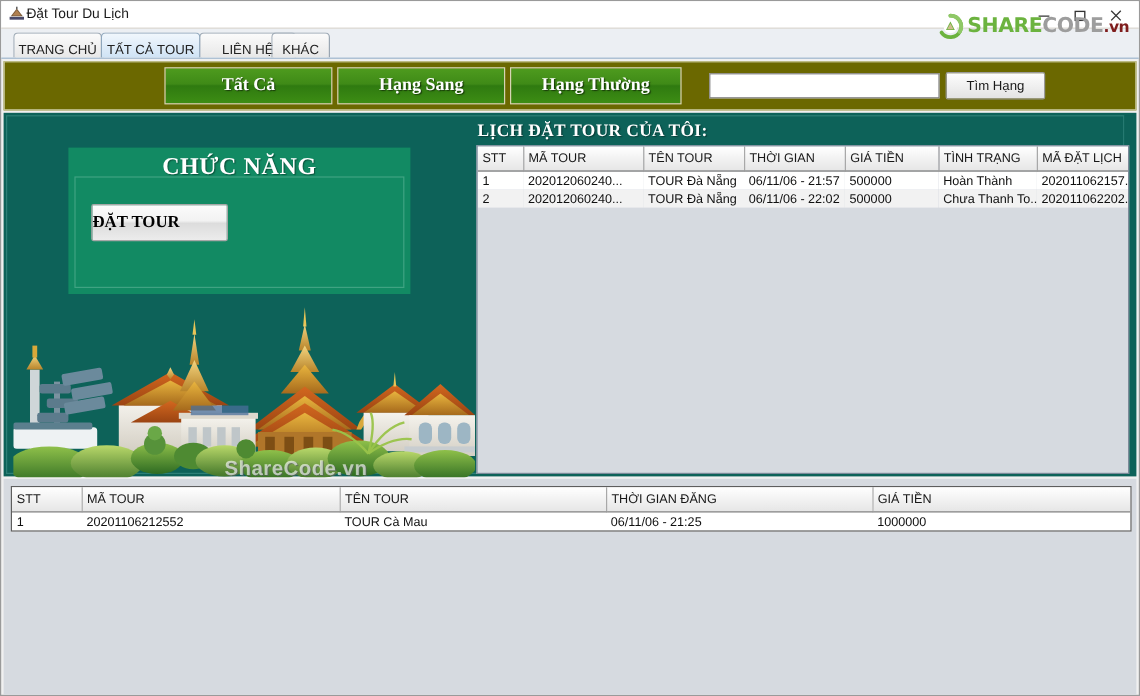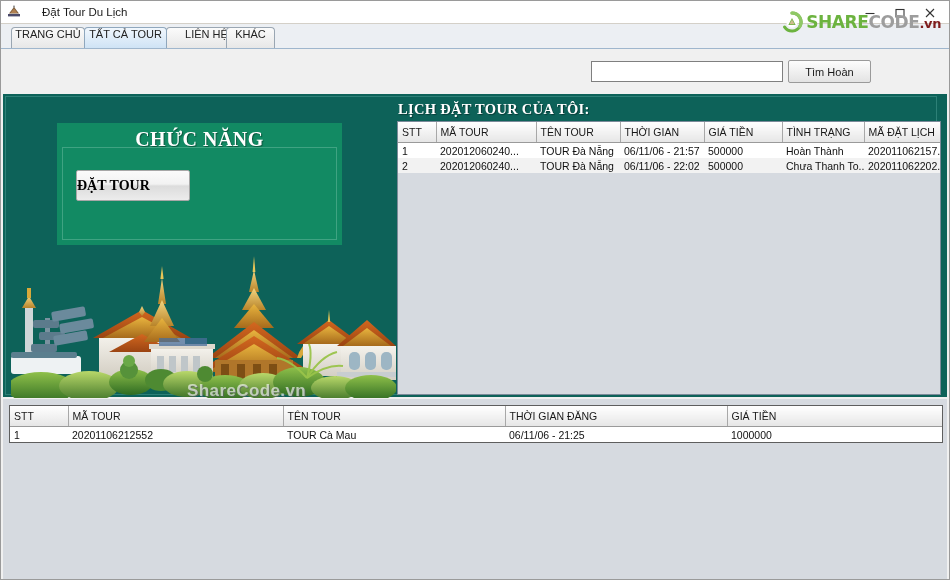--- a/index.html
+++ b/index.html
@@ -31,21 +31,21 @@
     width: 948px; height: 23px;
     background: #ffffff;
     border-bottom: 1px solid #d4d0c8;
     box-sizing: border-box;
   }
   .titlebar-left {
     position: absolute;
     left: 6px; top: 4px;
     display: flex;
     align-items: center;
-    gap: 21px;
+    gap: 1px;
   }
   .app-icon {
     width: 14px; height: 14px;
     position: relative;
   }
   .title-text {
     font-size: 11.5px;
     color: #1a1a1a;
     font-family: "Liberation Sans", sans-serif;
     white-space: nowrap;
@@ -101,21 +101,21 @@
   .tab {
     position: absolute;
     top: 3px;
     height: 21px;
     box-sizing: border-box;
     border: 1px solid #9aa6b2;
     border-bottom: none;
     border-radius: 4px 4px 0 0;
     background: linear-gradient(#fbfbfb, #e7e7e7);
     display: flex;
-    align-items: flex-start;
+    align-items: flex-end;
     justify-content: center;
     padding: 0 7px;
     font-size: 11px;
     color: #222;
     cursor: default;
     white-space: nowrap;
   }
   .tab.selected {
     background: linear-gradient(#f1f7fd, #cfe3f5);
     border-color: #8fa7bd;
@@ -418,24 +418,35 @@
       <span>TẤT CẢ TOUR</span>
     </div>
     <div class="tab" style="left:165px; width:81px;">
       <span>LIÊN HỆ</span>
     </div>
     <div class="tab" style="left:225px; width:49px;">
       <span>KHÁC</span>
     </div>
   </div>
 
+  <div class="toolbar">
+    <div class="tbtn" style="left:133px; width:140px;">
+      <span>Tất Cả</span>
+    </div>
+    <div class="tbtn" style="left:277px; width:140px;">
+      <span>Hạng Sang</span>
+    </div>
+    <div class="tbtn" style="left:421px; width:143px;">
+      <span>Hạng Thường</span>
+    </div>
+  </div>
 
   <input class="search-input" type="text" placeholder="" style="">
   <div class="search-btn">
-    <span>Tìm Hoàn</span>
+    <span>Tìm Hạng</span>
   </div>
 
   <div class="teal-panel">
     <div class="teal-inner"></div>
     <div class="right-scrollstrip"></div>
   </div>
 
   <div class="func-panel">
     <div class="func-title">CHỨC NĂNG</div>
     <div class="func-box"></div>

